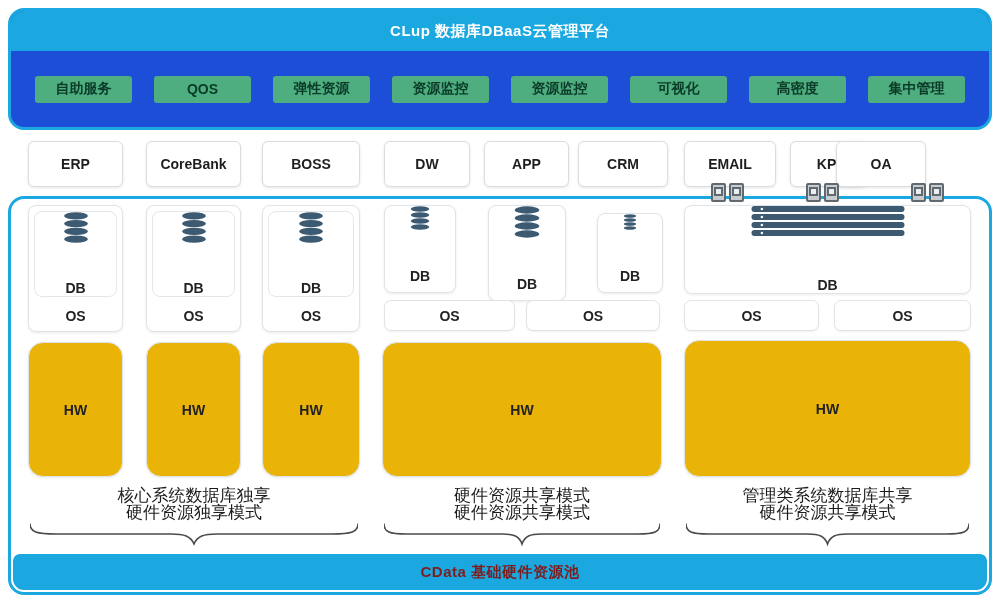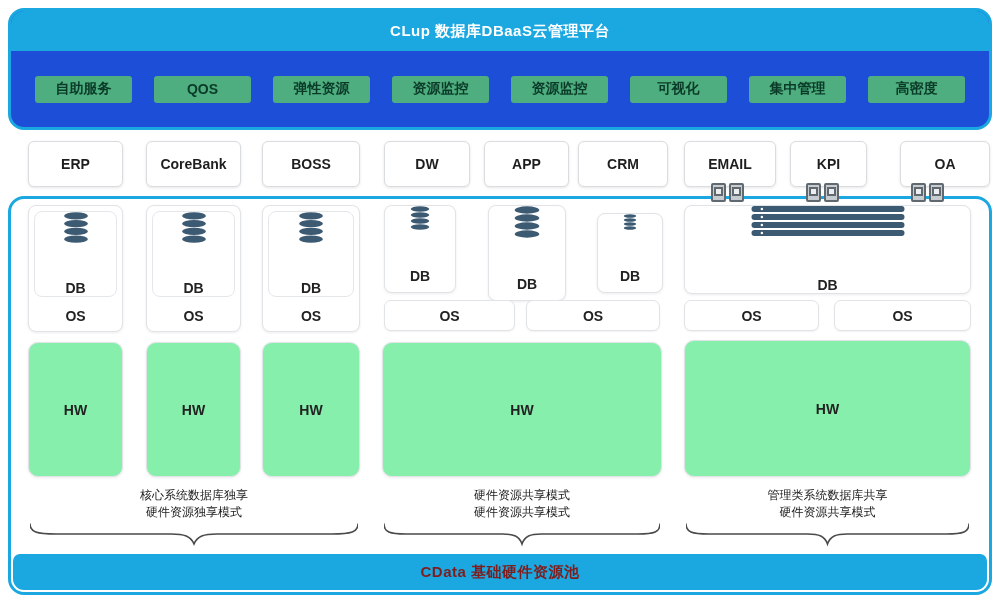--- a/index.html
+++ b/index.html
@@ -71,29 +71,29 @@
   .dbwide{
     display:flex;flex-direction:column;align-items:center;justify-content:center;gap:7px;
   }
   .db-label{font-size:14px;font-weight:600;color:#222;margin-top:34px;}
   .osbox{
     position:absolute;height:31px;background:#fff;border:1px solid #e0e4e7;border-radius:7px;
     box-shadow:0 1px 2px rgba(0,0,0,.06);
     display:flex;align-items:center;justify-content:center;font-size:14px;font-weight:600;
   }
   .hw{
-    position:absolute;background:#86efac;border:1px solid #e0e4e7;border-radius:10px;
+    position:absolute;background:#eab308;border:1px solid #e0e4e7;border-radius:15px;
     box-shadow:0 1px 3px rgba(0,0,0,.08);
     display:flex;align-items:center;justify-content:center;font-size:14px;font-weight:600;color:#222;
   }
   .cyl ellipse{fill:var(--db-icon);}
   .wided rect{fill:var(--db-icon);}
   .wided circle{fill:#fff;}
   .caption{
-    position:absolute;top:288px;text-align:center;font-size:12px;line-height:17px;
+    position:absolute;top:288px;text-align:center;font-size:17px;line-height:17px;
     color:#1c1c1c;font-weight:500;
   }
   .brace{position:absolute;top:322px;height:26px;}
   .brace svg{width:100%;height:100%;display:block;}
   .brace path{fill:none;stroke:#4a4a4a;stroke-width:1.6;vector-effect:non-scaling-stroke;stroke-linecap:round;}
   .footer-bar{
     position:absolute;left:2px;right:2px;bottom:2px;height:36px;background:var(--accent-blue);
     border-radius:7px 7px 11px 11px;display:flex;align-items:center;justify-content:center;
     color:#7f1d1d;font-weight:bold;font-size:15px;letter-spacing:.5px;
   }
@@ -103,34 +103,34 @@
 
 <div class="panel-top">
   <div class="platform-header">CLup 数据库DBaaS云管理平台</div>
   <div class="features-row">
     <div class="feature">自助服务</div>
     <div class="feature">QOS</div>
     <div class="feature">弹性资源</div>
     <div class="feature">资源监控</div>
     <div class="feature">资源监控</div>
     <div class="feature">可视化</div>
+    <div class="feature">高密度</div>
     <div class="feature">集中管理</div>
-    <div class="feature">高密度</div>
   </div>
 </div>
 
 <div class="app-box" style="left:28px;width:95px">ERP</div>
 <div class="app-box" style="left:146px;width:95px">CoreBank</div>
 <div class="app-box" style="left:262px;width:98px">BOSS</div>
 <div class="app-box" style="left:384px;width:86px">DW</div>
 <div class="app-box" style="left:484px;width:85px">APP</div>
 <div class="app-box" style="left:578px;width:90px">CRM</div>
 <div class="app-box" style="left:684px;width:92px">EMAIL</div>
 <div class="app-box" style="left:790px;width:77px">KPI</div>
-<div class="app-box" style="left:900px;width:90px">OA</div>
+<div class="app-box" style="left:836px;width:90px">OA</div>
 
 <div class="server-icon" style="left:711px"></div>
 <div class="server-icon" style="left:729px"></div>
 <div class="server-icon" style="left:806px"></div>
 <div class="server-icon" style="left:824px"></div>
 <div class="server-icon" style="left:911px"></div>
 <div class="server-icon" style="left:929px"></div>
 
 <div class="panel-main">
 

